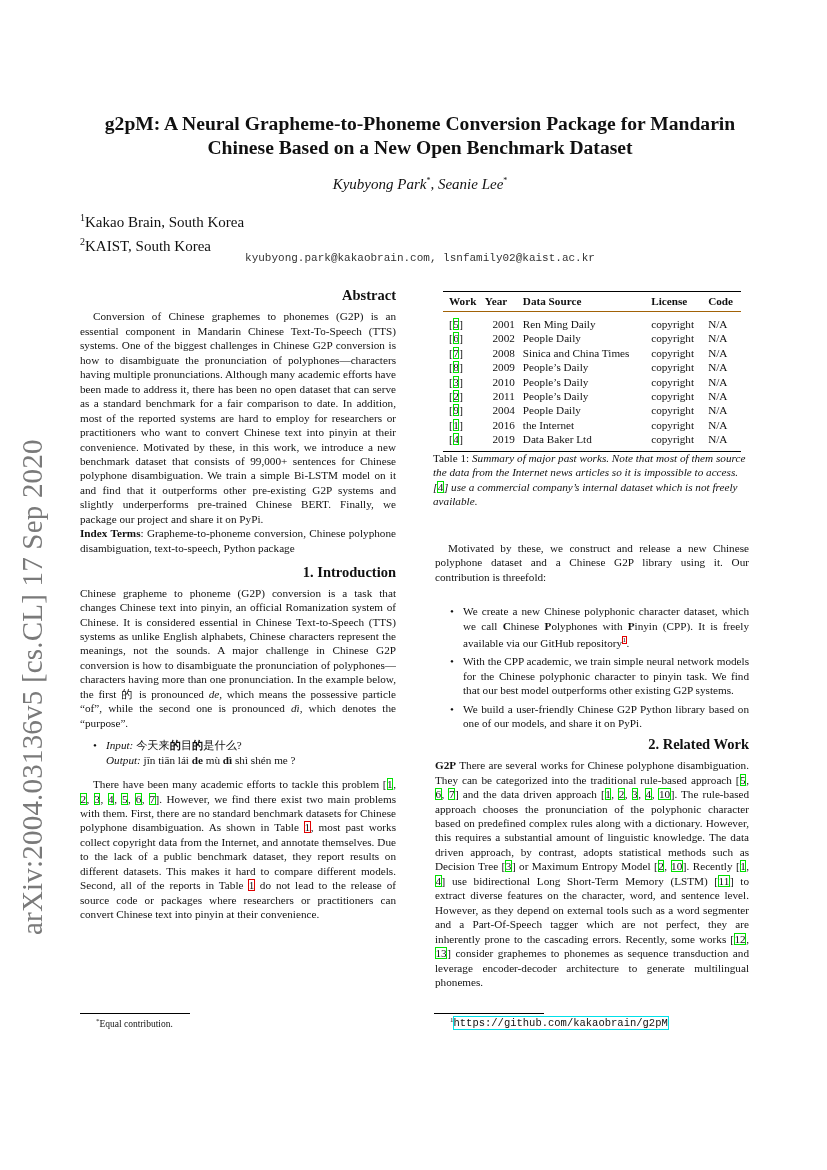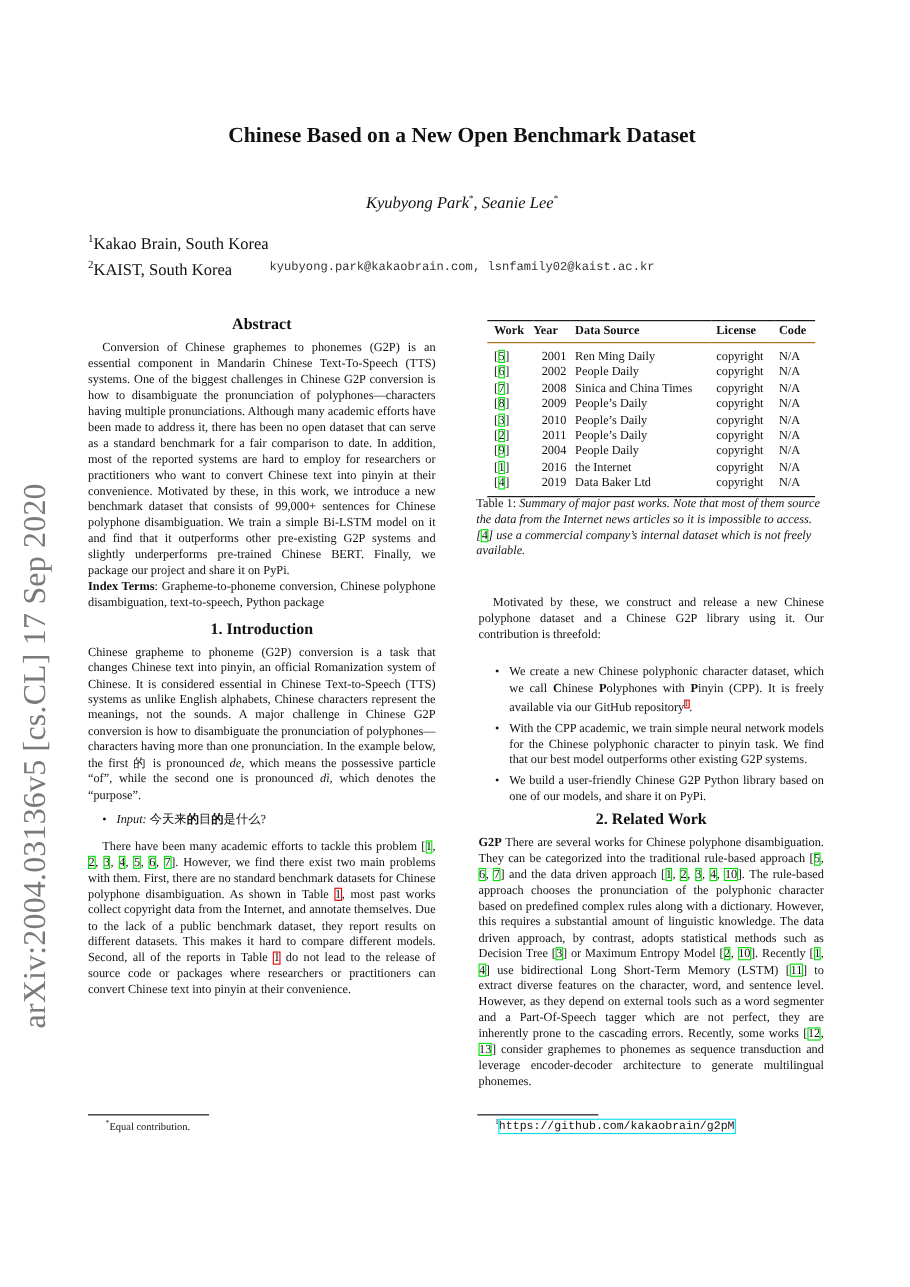--- a/index.html
+++ b/index.html
@@ -24,27 +24,27 @@
     left: 80px; width: 680px; top: 176px; text-align: center;
     font-style: italic; font-size: 15px;
   }
   .authors sup { font-size: 8px; font-style: normal; }
   .affil {
     left: 80px; width: 680px; top: 208px; 
     font-size: 15px; line-height: 19px;
   }
   .affil sup { font-size: 10px; }
   .emails {
-    left: 80px; width: 680px; top: 237px; text-align: center;
+    left: 80px; width: 680px; top: 252px; text-align: center;
     font-family: "Liberation Mono", "DejaVu Sans Mono", monospace; font-size: 11px; color: #333;
   }
   .col { font-size: 11.2px; line-height: 14.45px; text-align: justify; }
   .col p { margin: 0; }
   .indent { text-indent: 13px; }
-  .sec-head { text-align: center; font-weight: bold; font-size: 14.5px; }
+  .sec-head { text-align: right; font-weight: bold; font-size: 14.5px; }
   .cite-g { outline: 1px solid #00e000; outline-offset: -1px; padding: 0 0.5px; }
   .cite-r { outline: 1.5px solid #e00000; outline-offset: -1px; padding: 0 0.5px; }
   .cite-c { outline: 1.5px solid #00e0e8; outline-offset: 0px; }
   .bullet-list { margin: 0; padding-left: 28px; }
   .bullet-list li { list-style: none; position: relative; margin-bottom: 4px; }
   .bullet-list li::before { content: "\2022"; position: absolute; left: -13px; }
   .ex-bullet { padding-left: 26px; position: relative; text-align: left; }
   .ex-bullet .dot { position: absolute; left: 13px; }
   .table1 { border-collapse: collapse; font-size: 11.2px; }
   .table1 th { font-weight: bold; text-align: left; padding: 3px 4px 4px 4px; }
@@ -54,20 +54,21 @@
   .footrule { height: 1px; background: #000; width: 110px; }
   .footnote { font-size: 9.5px; text-align: center; }
   .mono { font-family: "Liberation Mono", "DejaVu Sans Mono", monospace; }
 </style>
 </head>
 <body>
 
 <div class="abs arxiv-stamp">arXiv:2004.03136v5  [cs.CL]  17 Sep 2020</div>
 
 <div class="abs title">
+  <div>g2pM: A Neural Grapheme-to-Phoneme Conversion Package for Mandarin</div>
   <div>Chinese Based on a New Open Benchmark Dataset</div>
 </div>
 <div class="abs authors">
   <span>Kyubyong Park</span><sup>*</sup>, <span>Seanie Lee</span><sup>*</sup>
 </div>
 <div class="abs affil">
   <div><sup>1</sup><span>Kakao Brain, South Korea</span></div>
   <div><sup>2</sup><span>KAIST, South Korea</span></div>
 </div>
 <div class="abs emails">kyubyong.park@kakaobrain.com, lsnfamily02@kaist.ac.kr</div>
@@ -76,20 +77,21 @@
   <div class="sec-head" style="margin-bottom:7px;">Abstract</div>
   <p class="indent">Conversion of Chinese graphemes to phonemes (G2P) is an essential component in Mandarin Chinese Text-To-Speech (TTS) systems.  One of the biggest challenges in Chinese G2P conversion is how to disambiguate the pronunciation of polyphones—characters having multiple pronunciations.  Although many academic efforts have been made to address it, there has been no open dataset that can serve as a standard benchmark for a fair comparison to date.  In addition, most of the reported systems are hard to employ for researchers or practitioners who want to convert Chinese text into pinyin at their convenience.  Motivated by these, in this work, we introduce a new benchmark dataset that consists of 99,000+ sentences for Chinese polyphone disambiguation. We train a simple Bi-LSTM model on it and find that it outperforms other pre-existing G2P systems and slightly underperforms pre-trained Chinese BERT. Finally, we package our project and share it on PyPi.</p>
   <p><b>Index Terms</b><span>:  Grapheme-to-phoneme conversion, Chinese polyphone disambiguation, text-to-speech, Python package</span></p>
 
   <div class="sec-head" style="margin:10px 0 6px 0;">1.  Introduction</div>
   <p><span>Chinese grapheme to phoneme (G2P) conversion is a task that changes Chinese text into pinyin, an official Romanization system of Chinese.  It is considered essential in Chinese Text-to-Speech (TTS) systems as unlike English alphabets, Chinese characters represent the meanings, not the sounds.  A major challenge in Chinese G2P conversion is how to disambiguate the pronunciation of polyphones—characters having more than one pronunciation.  In the example below, the first 的 is pronounced </span><i>de</i><span>, which means the possessive particle “of”, while the second one is pronounced </span><i>dì</i><span>, which denotes the “purpose”.</span></p>
 
   <div class="ex-bullet" style="margin:8px 0 10px 0;">
     <span class="dot">•</span>
     <div><i>Input:</i><span> 今天来</span><b>的</b><span>目</span><b>的</b><span>是什么?</span></div>
+    <div><i>Output:</i><span> jīn tiān lái </span><b>de</b><span> mù </span><b>dì</b><span> shì shén me ?</span></div>
   </div>
 
   <p class="indent"><span>There have been many academic efforts to tackle this problem [</span><span class="cite-g">1</span>, <span class="cite-g">2</span>, <span class="cite-g">3</span>, <span class="cite-g">4</span>, <span class="cite-g">5</span>, <span class="cite-g">6</span>, <span class="cite-g">7</span><span>]. However, we find there exist two main problems with them.  First, there are no standard benchmark datasets for Chinese polyphone disambiguation.  As shown in Table </span><span class="cite-r">1</span><span>, most past works collect copyright data from the Internet, and annotate themselves.  Due to the lack of a public benchmark dataset, they report results on different datasets. This makes it hard to compare different models.  Second, all of the reports in Table </span><span class="cite-r">1</span><span> do not lead to the release of source code or packages where researchers or practitioners can convert Chinese text into pinyin at their convenience.</span></p>
 </div>
 
 <div class="abs footrule" style="left:80px; top:1013px;"></div>
 <div class="abs footnote" style="left:96px; top:1017px;"><sup style="font-size:7px;">*</sup><span>Equal contribution.</span></div>
 
 <div class="abs" style="left:443px; top:291px; width:298px;">
   <table class="table1" style="width:298px;">

